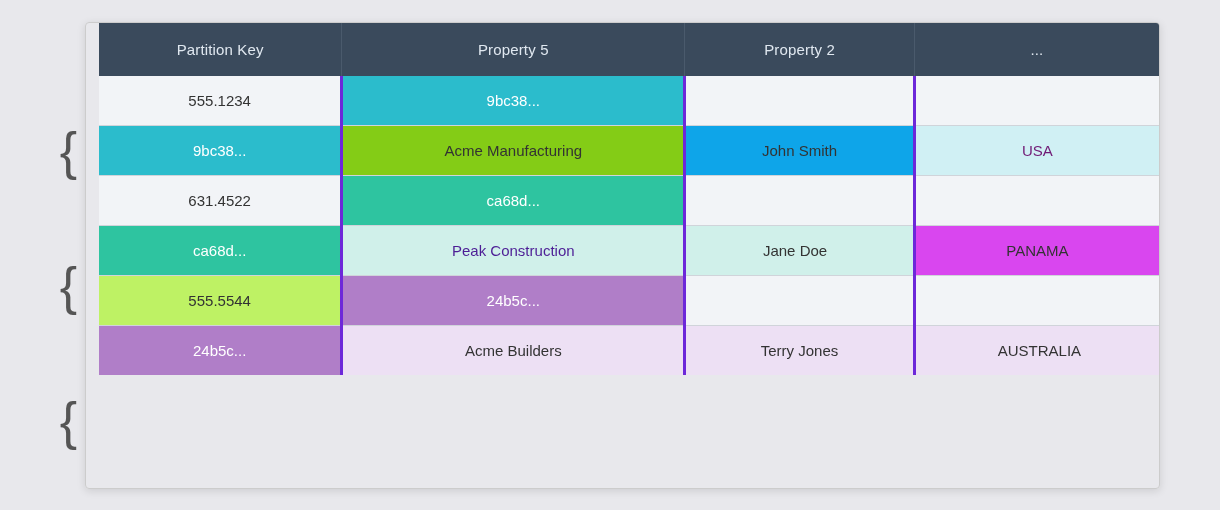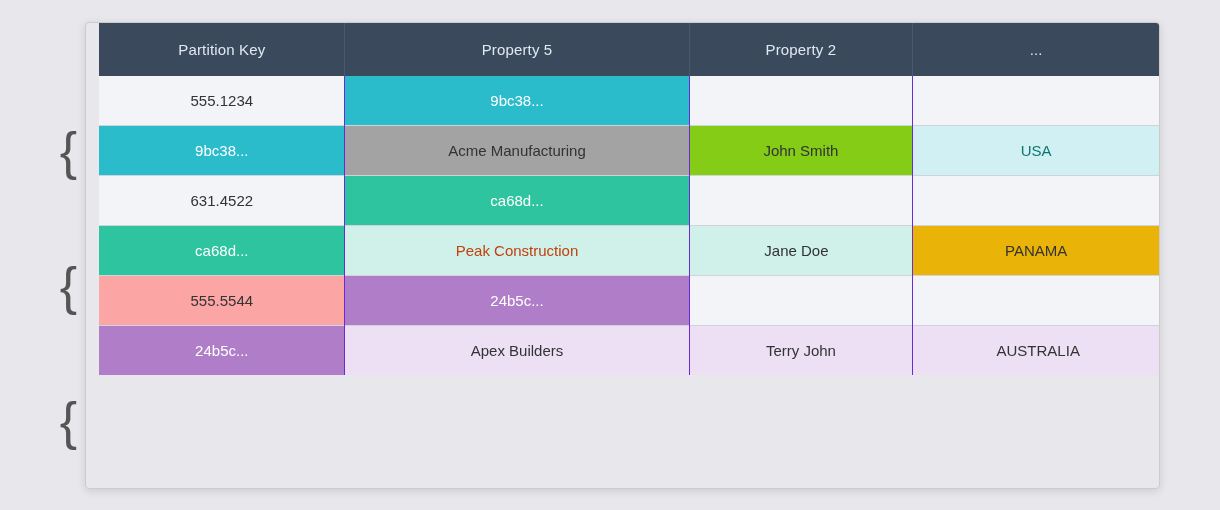--- a/index.html
+++ b/index.html
@@ -71,21 +71,21 @@
     tbody tr {
       border-bottom: 1px solid #d0d4da;
     }
     tbody tr:last-child {
       border-bottom: none;
     }
     tbody td {
       padding: 16px 20px;
       font-size: 15px;
       text-align: center;
-      border-right: 1px solid #6d28d9;
+      border-right: 3px solid #6d28d9;
       vertical-align: middle;
     }
     tbody td:last-child {
       border-right: none;
     }
   </style>
 </head>
 <body>
 
 <div class="page-wrapper">
@@ -107,45 +107,45 @@
         </thead>
         <tbody id="table-body">
         <tr>
               <td style="background: rgb(242, 244, 247); color: rgb(51, 51, 51);">555.1234</td>
               <td style="background: rgb(43, 188, 204); color: rgb(255, 255, 255);">9bc38...</td>
               <td style="background: rgb(242, 244, 247); color: rgb(51, 51, 51);"></td>
               <td style="background: rgb(242, 244, 247); color: rgb(51, 51, 51);"></td>
             </tr>
             <tr>
               <td style="background: rgb(43, 188, 204); color: rgb(255, 255, 255);">9bc38...</td>
-              <td style="background: #a3a3a3; color: rgb(51, 51, 51);">Acme Manufacturing</td>
-              <td style="background: #84cc16; color: rgb(51, 51, 51);">John Smith</td>
-              <td style="background: rgb(208, 240, 244); color: #0f766e;">USA</td>
+              <td style="background: #84cc16; color: rgb(51, 51, 51);">Acme Manufacturing</td>
+              <td style="background: #0ea5e9; color: rgb(51, 51, 51);">John Smith</td>
+              <td style="background: rgb(208, 240, 244); color: #701a75;">USA</td>
             </tr>
             <tr>
               <td style="background: rgb(242, 244, 247); color: rgb(51, 51, 51);">631.4522</td>
               <td style="background: rgb(46, 196, 160); color: rgb(255, 255, 255);">ca68d...</td>
               <td style="background: rgb(242, 244, 247); color: rgb(51, 51, 51);"></td>
               <td style="background: rgb(242, 244, 247); color: rgb(51, 51, 51);"></td>
             </tr>
             <tr>
               <td style="background: rgb(46, 196, 160); color: rgb(255, 255, 255);">ca68d...</td>
-              <td style="background: rgb(208, 240, 234); color: #c2410c;">Peak Construction</td>
+              <td style="background: rgb(208, 240, 234); color: #4c1d95;">Peak Construction</td>
               <td style="background: rgb(208, 240, 234); color: rgb(51, 51, 51); padding-left: 11px;">Jane Doe</td>
-              <td style="background: #eab308; color: rgb(51, 51, 51); text-align: center;">PANAMA</td>
+              <td style="background: #d946ef; color: rgb(51, 51, 51); text-align: center;">PANAMA</td>
             </tr>
             <tr>
-              <td style="background: #fca5a5; color: rgb(51, 51, 51);">555.5544</td>
+              <td style="background: #bef264; color: rgb(51, 51, 51);">555.5544</td>
               <td style="background: rgb(176, 126, 200); color: rgb(255, 255, 255);">24b5c...</td>
               <td style="background: rgb(242, 244, 247); color: rgb(51, 51, 51);"></td>
               <td style="background: rgb(242, 244, 247); color: rgb(51, 51, 51);"></td>
             </tr>
             <tr>
               <td style="background: rgb(176, 126, 200); color: rgb(255, 255, 255);">24b5c...</td>
-              <td style="background: rgb(237, 224, 244); color: rgb(51, 51, 51);">Apex Builders</td>
-              <td style="background: rgb(237, 224, 244); color: rgb(51, 51, 51);">Terry John</td>
+              <td style="background: rgb(237, 224, 244); color: rgb(51, 51, 51);">Acme Builders</td>
+              <td style="background: rgb(237, 224, 244); color: rgb(51, 51, 51);">Terry Jones</td>
               <td style="background: rgb(237, 224, 244); color: rgb(51, 51, 51); padding-left: 24px;">AUSTRALIA</td>
             </tr>
           </tbody>
       </table>
     </div>
   </div>
 </div>
 
 </body></html>

